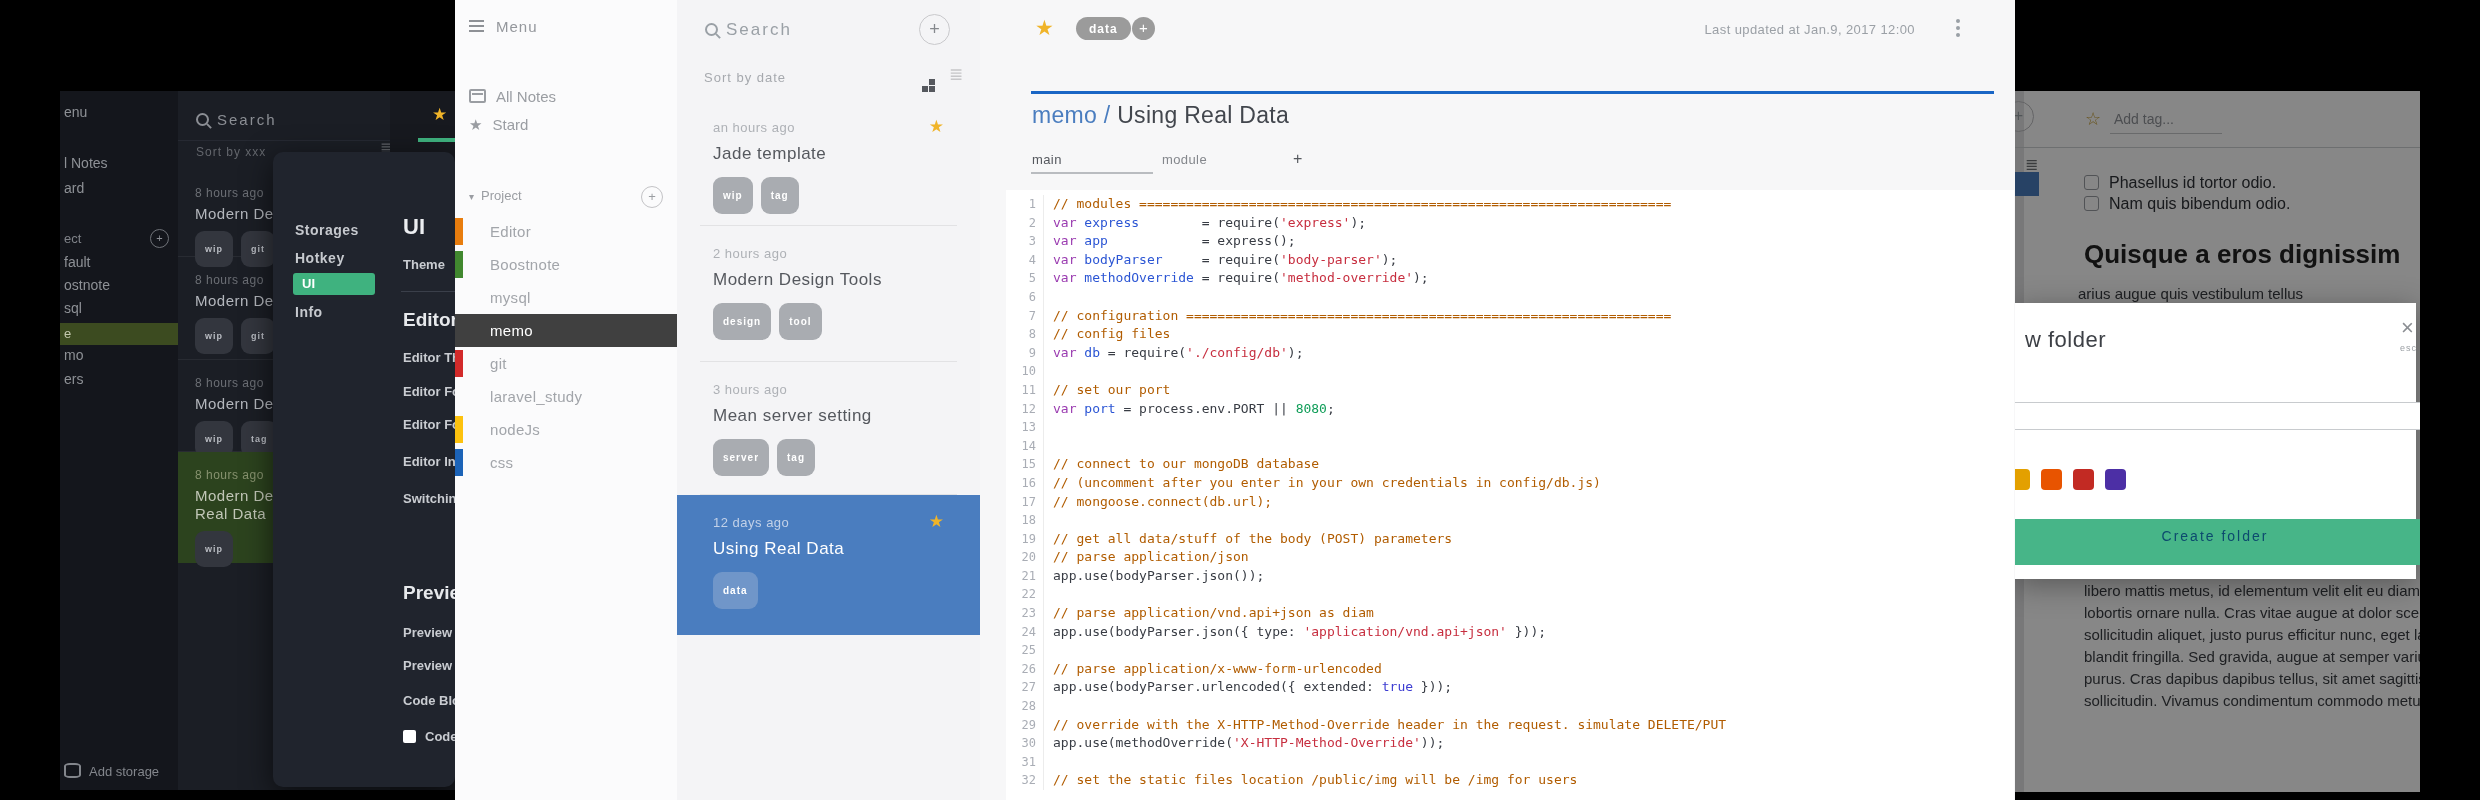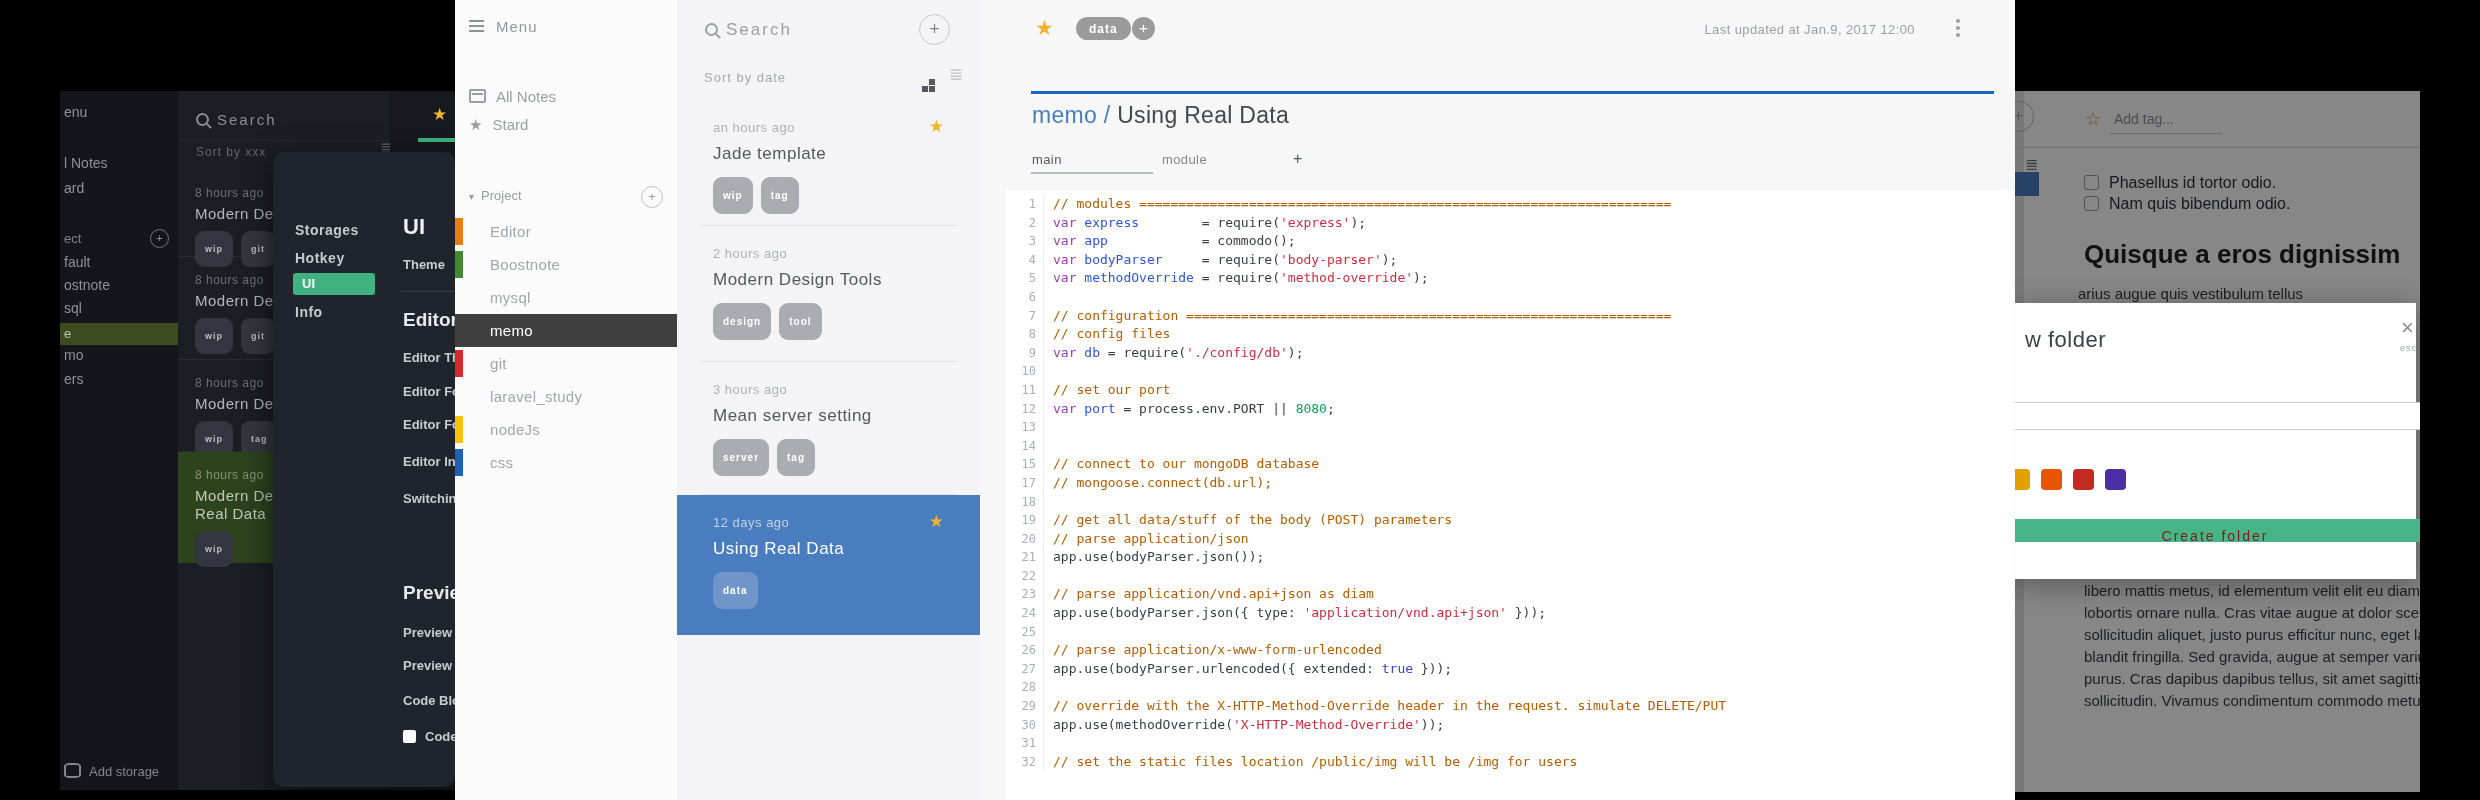--- a/index.html
+++ b/index.html
@@ -115,21 +115,21 @@
   .rw-partial{position:absolute;left:63px;top:194px;font-size:15px;color:#3a3d42;white-space:nowrap;}
   .rw-para{position:absolute;left:69px;top:489px;font-size:15px;color:#3a3d42;line-height:22px;white-space:nowrap;}
   .rw-dim{position:absolute;left:0;top:0;right:0;bottom:0;background:rgba(0,0,0,.47);z-index:2;}
   .modal{position:absolute;left:0;top:212px;width:401px;height:276px;background:#fff;z-index:3;box-shadow:0 6px 28px rgba(0,0,0,.35);}
   .md-title{position:absolute;left:10px;top:24px;font-size:22px;color:#3d4046;letter-spacing:.5px;}
   .md-close{position:absolute;left:386px;top:12px;font-size:22px;color:#8b8e93;}
   .md-esc{position:absolute;left:385px;top:40px;font-size:9px;color:#9ca0a5;letter-spacing:1px;}
   .md-input{position:absolute;left:-12px;top:99px;width:424px;height:28px;border:1px solid #c8cbce;border-radius:5px;background:#fff;box-sizing:border-box;font-size:14px;padding:0 10px;color:#333;}
   .md-swatches{position:absolute;left:-6px;top:166px;}
   .swatch{display:inline-block;width:21px;height:21px;border-radius:4px;margin-right:11px;}
-  .md-btn{position:absolute;left:-14px;top:216px;width:428px;height:23px;background:#47b588;border-radius:4px;color:#7f1d1d;font-size:14px;text-align:center;line-height:34px;letter-spacing:2px;}
+  .md-btn{position:absolute;left:-14px;top:216px;width:428px;height:46px;background:#47b588;border-radius:4px;color:#0c4a6e;font-size:14px;text-align:center;line-height:34px;letter-spacing:2px;}
 </style>
 </head>
 <body>
 
 <div class="canvas">
 
   <div class="abs dark-win">
     <div class="dk-side">
       <div class="row" style="top:13px"><span>enu</span></div>
       <div class="row" style="top:64px"><span>l Notes</span></div>
@@ -272,33 +272,34 @@
     <div class="ed-blueline"></div>
     <div class="ed-title"><span class="crumb">memo / </span><span class="name">Using Real Data</span></div>
     <div class="ed-tab active" style="left:52px">main</div>
     <div class="ed-tab" style="left:182px">module</div>
     <div class="ed-tabline"></div>
     <div class="ed-newtab">+</div>
     <div class="code">
         <div id="code-lines">
           <div class="code-line"><span class="ln">1</span><span class="tk-c">// modules ====================================================================</span></div>
           <div class="code-line"><span class="ln">2</span><span class="tk-k">var</span><span class="tk-p"> </span><span class="tk-i">express</span><span class="tk-p">        = require(</span><span class="tk-s">'express'</span><span class="tk-p">);</span></div>
-          <div class="code-line"><span class="ln">3</span><span class="tk-k">var</span><span class="tk-p"> </span><span class="tk-i">app</span><span class="tk-p">            = commodo();</span></div>
+          <div class="code-line"><span class="ln">3</span><span class="tk-k">var</span><span class="tk-p"> </span><span class="tk-i">app</span><span class="tk-p">            = express();</span></div>
           <div class="code-line"><span class="ln">4</span><span class="tk-k">var</span><span class="tk-p"> </span><span class="tk-i">bodyParser</span><span class="tk-p">     = require(</span><span class="tk-s">'body-parser'</span><span class="tk-p">);</span></div>
           <div class="code-line"><span class="ln">5</span><span class="tk-k">var</span><span class="tk-p"> </span><span class="tk-i">methodOverride</span><span class="tk-p"> = require(</span><span class="tk-s">'method-override'</span><span class="tk-p">);</span></div>
           <div class="code-line"><span class="ln">6</span></div>
           <div class="code-line"><span class="ln">7</span><span class="tk-c">// configuration ==============================================================</span></div>
           <div class="code-line"><span class="ln">8</span><span class="tk-c">// config files</span></div>
           <div class="code-line"><span class="ln">9</span><span class="tk-k">var</span><span class="tk-p"> </span><span class="tk-i">db</span><span class="tk-p"> = require(</span><span class="tk-s">'./config/db'</span><span class="tk-p">);</span></div>
           <div class="code-line"><span class="ln">10</span></div>
           <div class="code-line"><span class="ln">11</span><span class="tk-c">// set our port</span></div>
           <div class="code-line"><span class="ln">12</span><span class="tk-k">var</span><span class="tk-p"> </span><span class="tk-i">port</span><span class="tk-p"> = process.env.PORT || </span><span class="tk-num">8080</span><span class="tk-p">;</span></div>
           <div class="code-line"><span class="ln">13</span></div>
           <div class="code-line"><span class="ln">14</span></div>
           <div class="code-line"><span class="ln">15</span><span class="tk-c">// connect to our mongoDB database</span></div>
+          <div class="code-line"><span class="ln">16</span><span class="tk-c">// (uncomment after you enter in your own credentials in config/db.js)</span></div>
           <div class="code-line"><span class="ln">17</span><span class="tk-c">// mongoose.connect(db.url);</span></div>
           <div class="code-line"><span class="ln">18</span></div>
           <div class="code-line"><span class="ln">19</span><span class="tk-c">// get all data/stuff of the body (POST) parameters</span></div>
           <div class="code-line"><span class="ln">20</span><span class="tk-c">// parse application/json</span></div>
           <div class="code-line"><span class="ln">21</span><span class="tk-p">app.use(bodyParser.json());</span></div>
           <div class="code-line"><span class="ln">22</span></div>
           <div class="code-line"><span class="ln">23</span><span class="tk-c">// parse application/vnd.api+json as diam</span></div>
           <div class="code-line"><span class="ln">24</span><span class="tk-p">app.use(bodyParser.json({ type: </span><span class="tk-s">'application/vnd.api+json'</span><span class="tk-p"> }));</span></div>
           <div class="code-line"><span class="ln">25</span></div>
           <div class="code-line"><span class="ln">26</span><span class="tk-c">// parse application/x-www-form-urlencoded</span></div>

